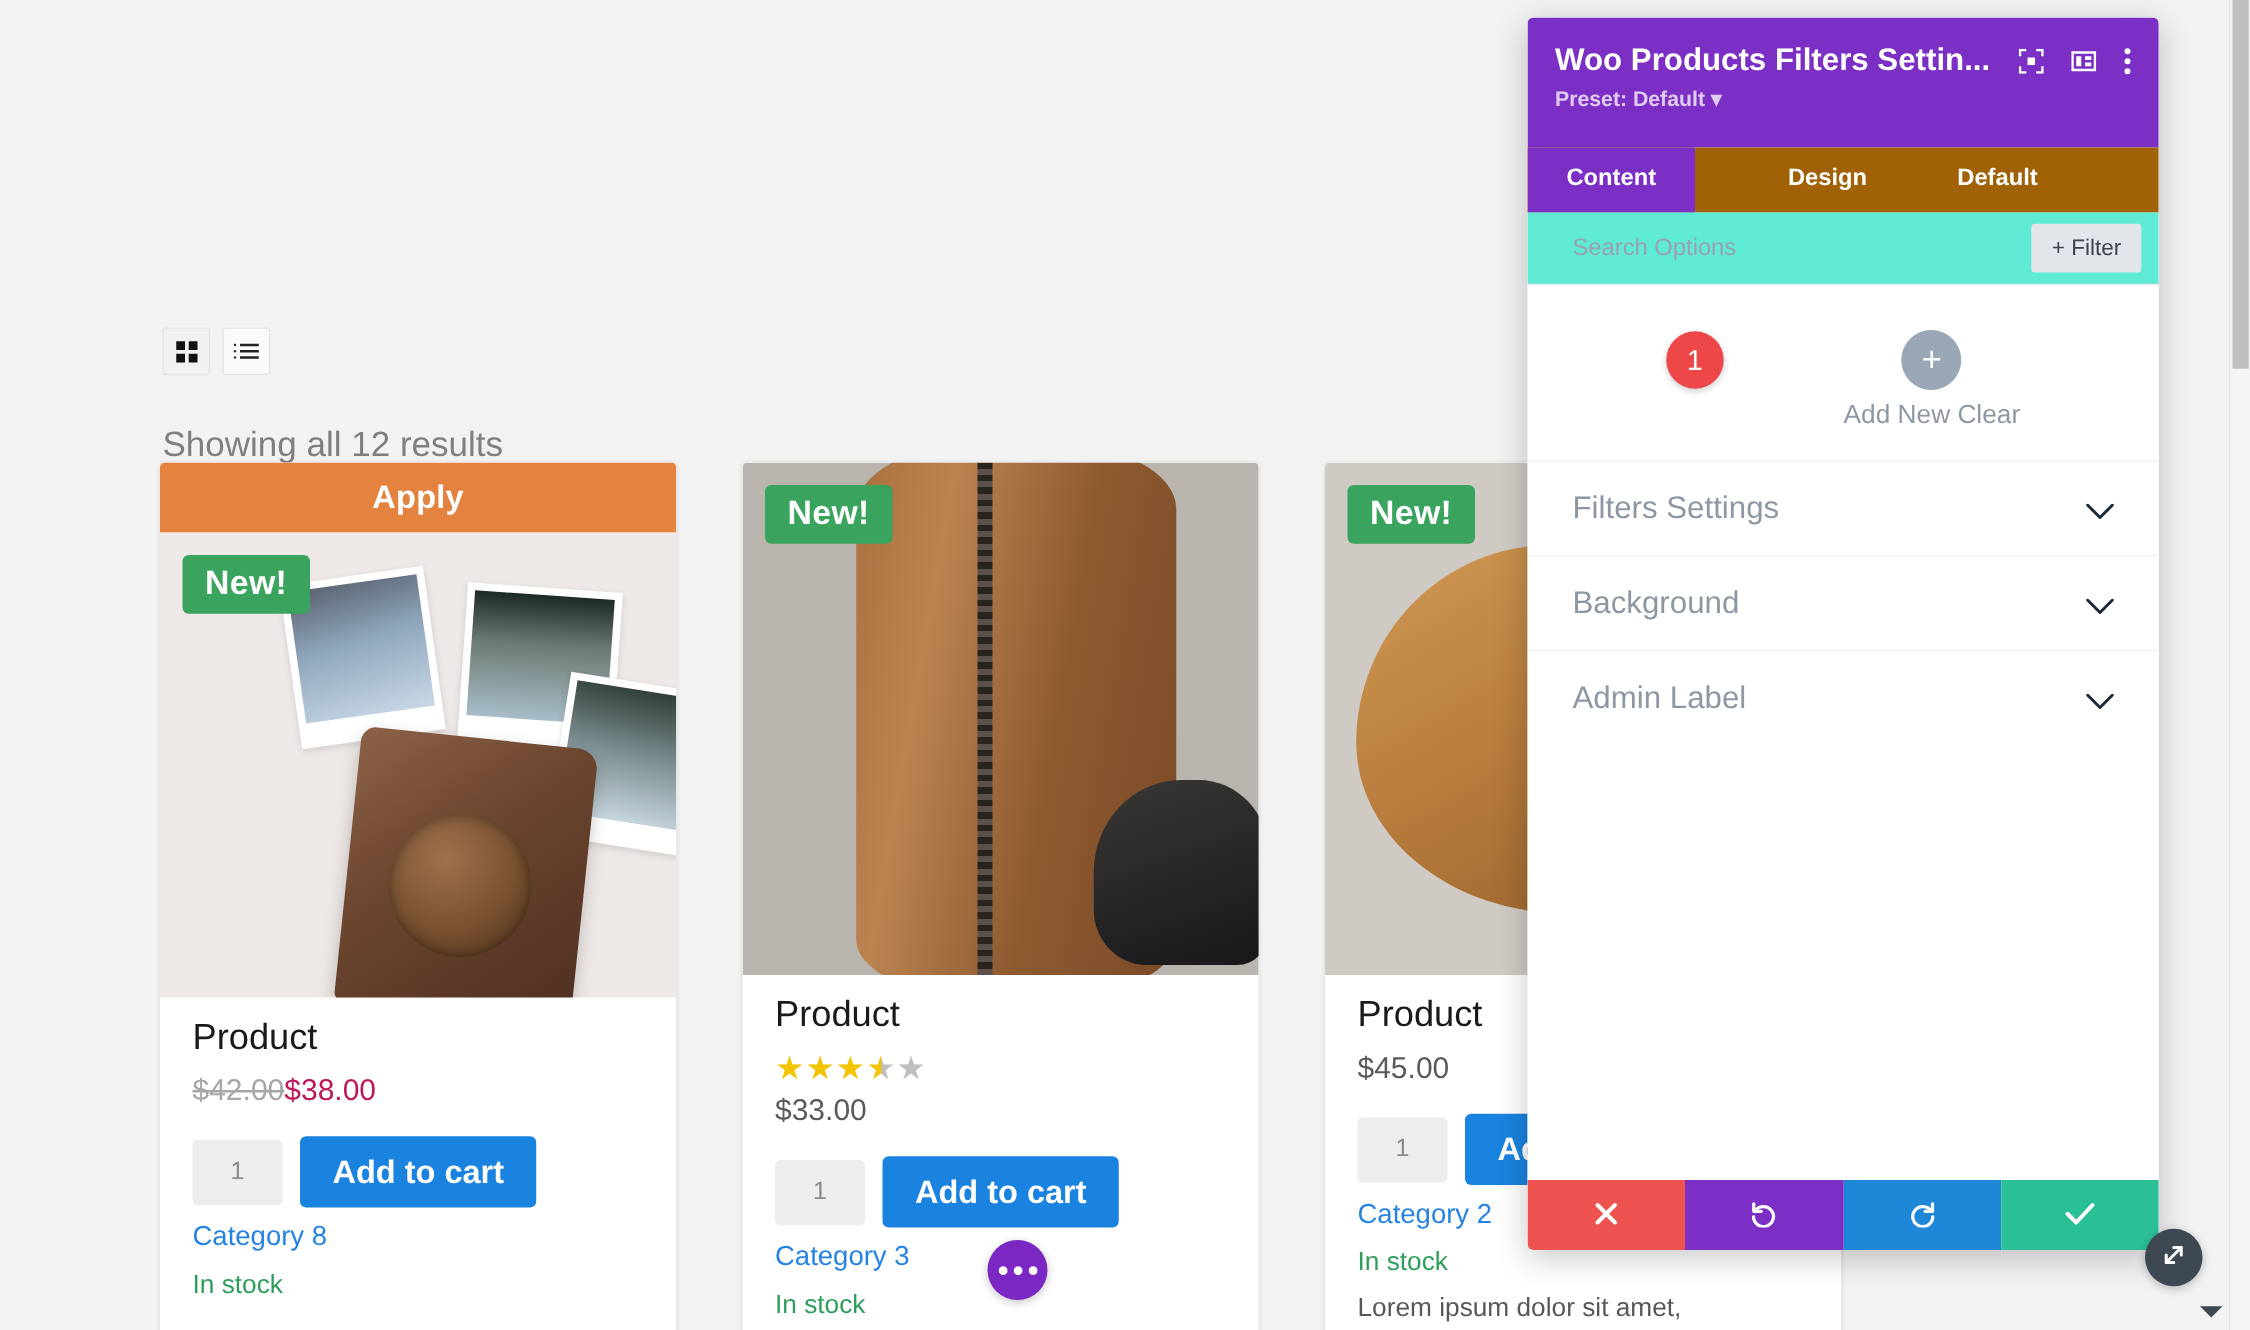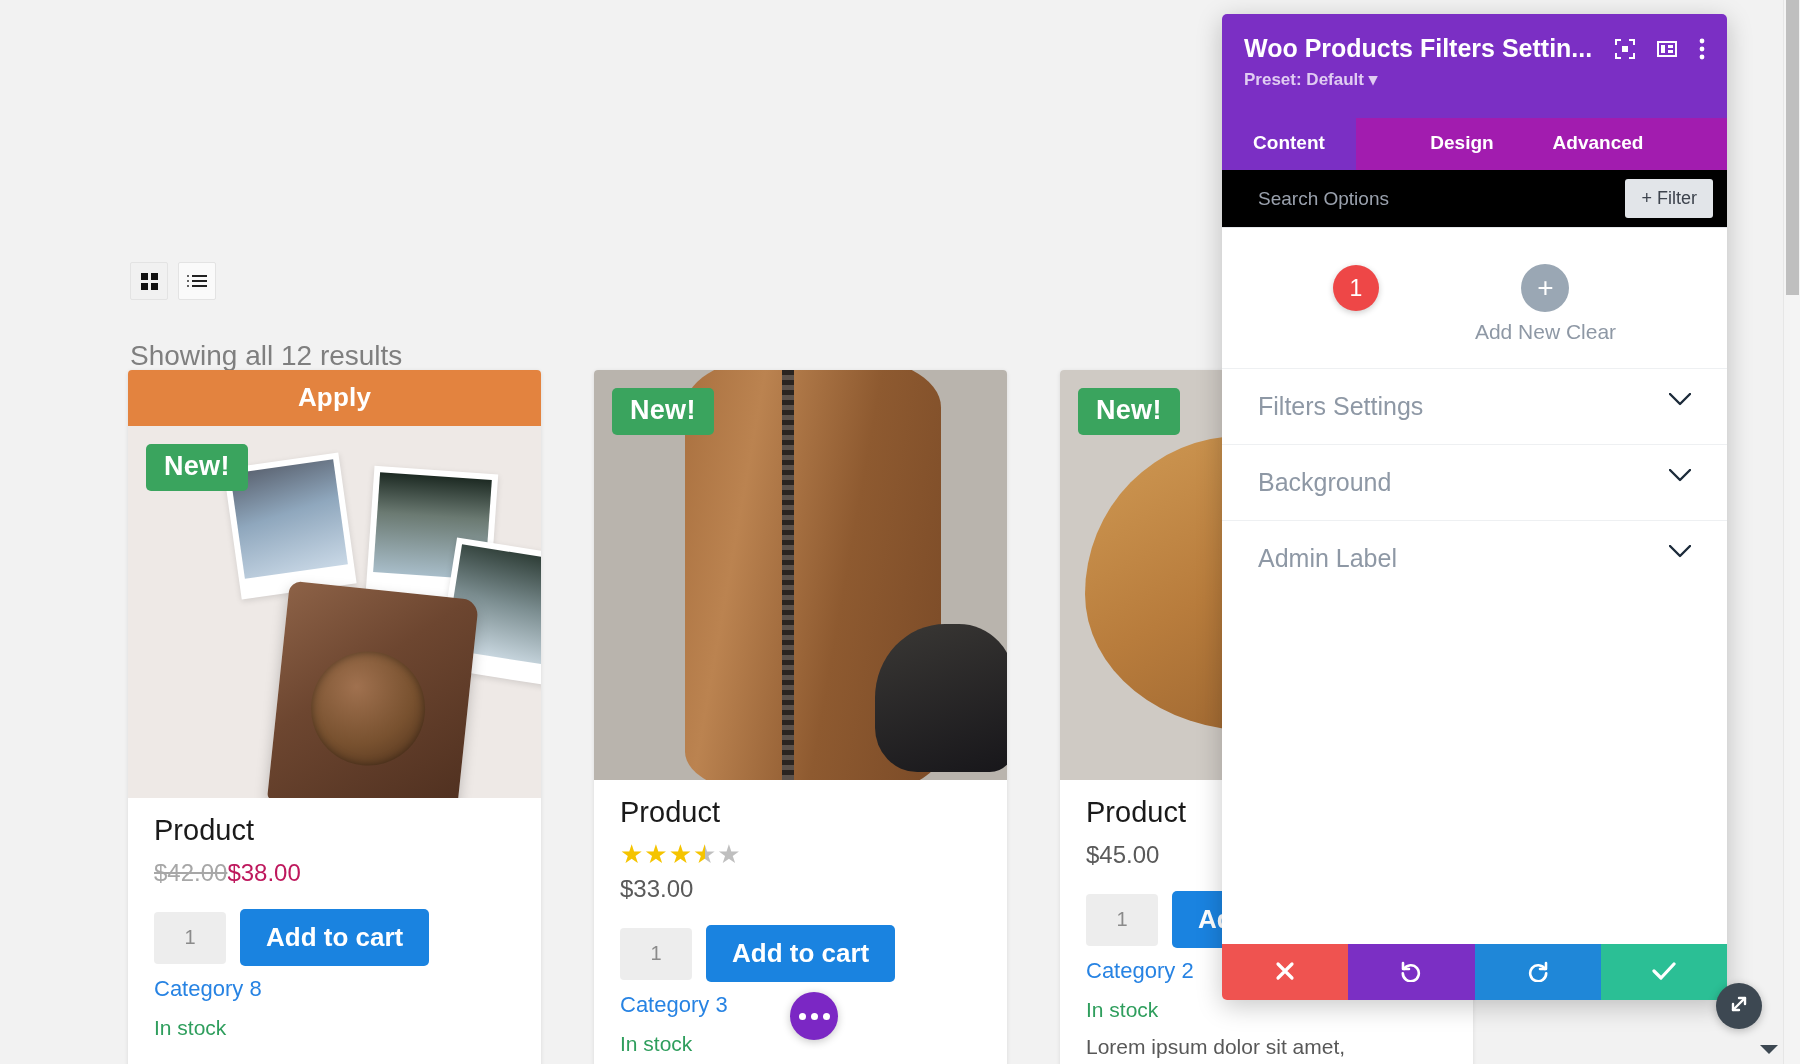--- a/index.html
+++ b/index.html
@@ -166,31 +166,31 @@
   .modal-head { background: #7b2fc4; padding: 20px 22px 28px; }
   .modal-head-row { display: flex; align-items: center; }
   .modal-title {
     color: #fff; font-size: 25px; font-weight: 700; flex: 1;
     white-space: nowrap; overflow: hidden;
   }
   .head-icons { display: flex; align-items: center; gap: 22px; padding-left: 12px; }
   .hi { cursor: pointer; display: flex; align-items: center; justify-content: center; }
   .preset { color: #e0ccf2; font-size: 17px; font-weight: 700; margin-top: 6px; cursor: pointer; }
 
-  .tabs { display: flex; background: #a21caf; }
+  .tabs { display: flex; background: #a16207; }
   .tab {
     padding: 14px 0 16px; color: #fff; font-size: 19px; font-weight: 700;
     cursor: pointer; text-align: center;
   }
   .tab.content-tab { width: 134px; background: #7b2fc4; }
   .tab.design-tab { width: 124px; margin-left: 44px; }
   .tab.advanced-tab { width: 148px; }
 
   .search-row {
-    display: flex; align-items: center; background: #000000;
+    display: flex; align-items: center; background: #5eead4;
     border-bottom: 1px solid #e6e8ec; padding: 9px 14px 9px 36px;
   }
   .search-input {
     flex: 1; border: none; background: transparent; outline: none;
     font-size: 19px; color: #6f7683; font-family: "Liberation Sans", sans-serif;
   }
   .search-input::placeholder { color: #9aa1ad; }
   .filter-chip {
     background: #e2e5e9; color: #3d434d; font-size: 18px; border: none;
     border-radius: 3px; padding: 9px 16px; cursor: pointer; white-space: nowrap;
@@ -211,21 +211,21 @@
   }
   .add-item { text-align: center; cursor: pointer; }
   .add-item .circle {
     width: 48px; height: 48px; border-radius: 50%; background: #9aa7b4;
     color: #fff; font-size: 28px; display: flex; align-items: center;
     justify-content: center; margin: 0 auto 8px;
   }
   .add-item .lbl { color: #8e98a5; font-size: 21px; }
 
   .accordion-row {
-    display: flex; align-items: flex-start; justify-content: space-between;
+    display: flex; align-items: flex-end; justify-content: space-between;
     padding: 23px 36px; border-top: 1px solid #eef0f2; cursor: pointer;
   }
   .accordion-row:first-of-type { border-top: 1px solid #eef0f2; }
   .accordion-label { font-size: 25px; color: #8e98a5; }
   .chev { color: #1c2b3a; }
 
   .modal-foot { display: flex; height: 56px; }
   .fbtn {
     flex: 1; display: flex; align-items: center; justify-content: center;
     cursor: pointer; border: none;
@@ -411,21 +411,21 @@
         </div>
       </div>
       <div class="preset">
         <span>Preset: Default</span> ▾
       </div>
     </div>
 
     <div class="tabs">
       <div class="tab content-tab">Content</div>
       <div class="tab design-tab">Design</div>
-      <div class="tab advanced-tab">Advanced</div>
+      <div class="tab advanced-tab">Default</div>
     </div>
 
     <div class="search-row">
       <input class="search-input" placeholder="Search Options" style="">
       <button class="filter-chip">
         + <span>Filter</span>
       </button>
     </div>
 
     <div class="modal-body">

